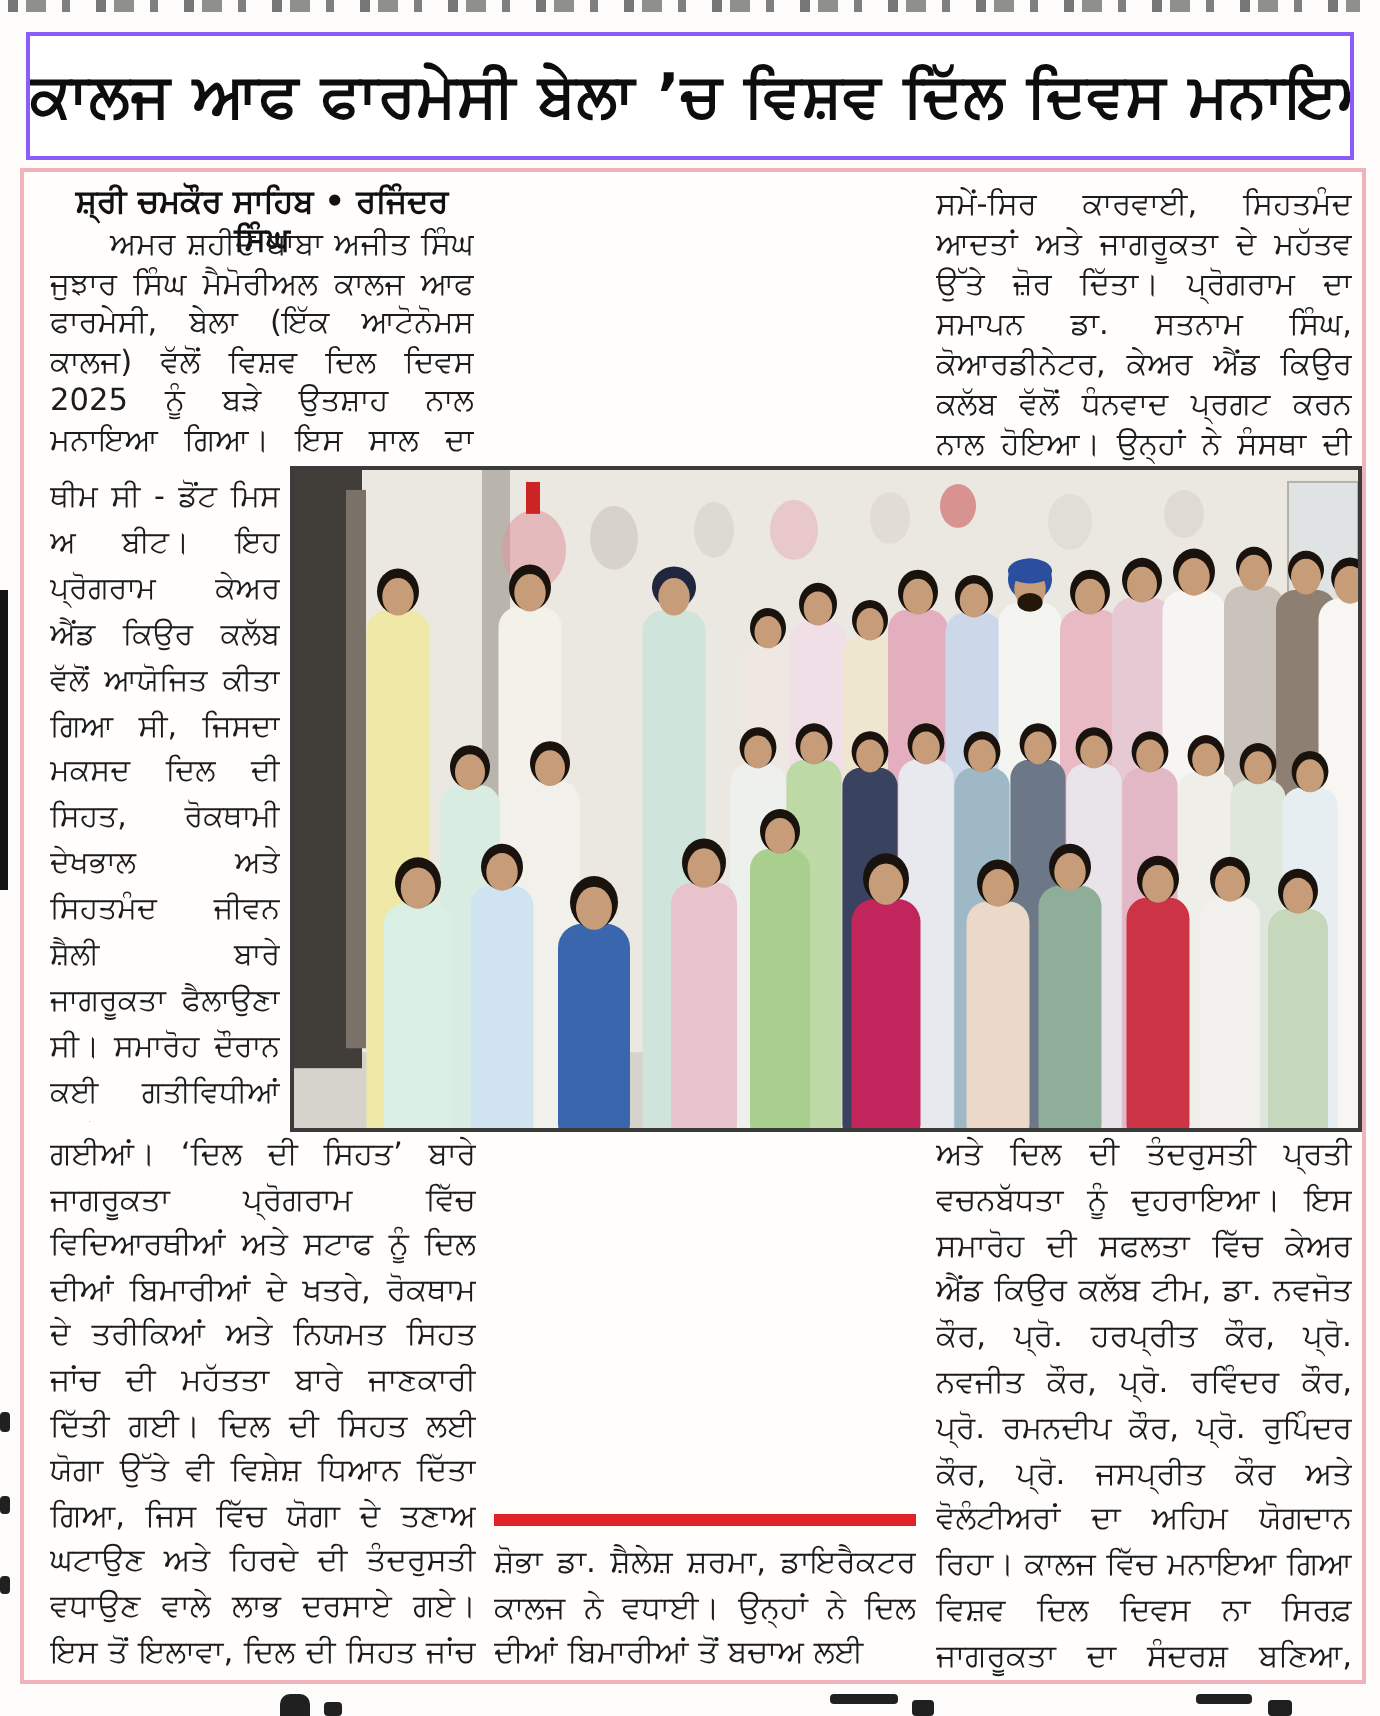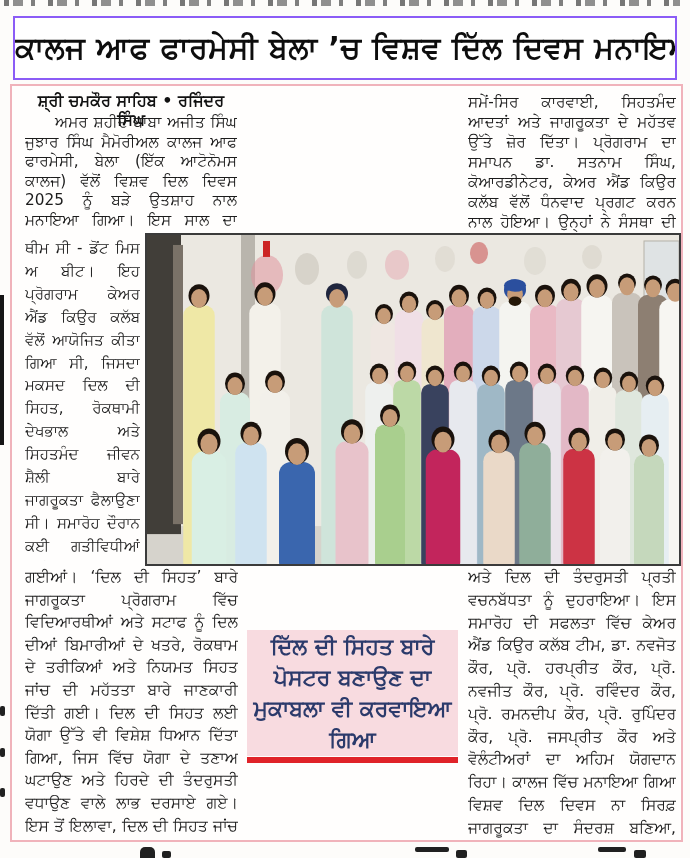--- a/index.html
+++ b/index.html
@@ -49,24 +49,22 @@
   </div>
 
   <div class="abs" id="article-frame"></div>
 
   <div class="abs" id="byline">ਸ਼੍ਰੀ ਚਮਕੌਰ ਸਾਹਿਬ • ਰਜਿੰਦਰ ਸਿੰਘ</div>
 
   <div class="abs body-txt" id="col1-top">ਅਮਰ ਸ਼ਹੀਦ ਬਾਬਾ ਅਜੀਤ ਸਿੰਘ ਜੁਝਾਰ ਸਿੰਘ ਮੈਮੋਰੀਅਲ ਕਾਲਜ ਆਫ ਫਾਰਮੇਸੀ, ਬੇਲਾ (ਇੱਕ ਆਟੋਨੋਮਸ ਕਾਲਜ) ਵੱਲੋਂ ਵਿਸ਼ਵ ਦਿਲ ਦਿਵਸ 2025 ਨੂੰ ਬੜੇ ਉਤਸ਼ਾਹ ਨਾਲ ਮਨਾਇਆ ਗਿਆ। ਇਸ ਸਾਲ ਦਾ ਵਿਸ਼ਵ ਪੱਧਰੀ</div>
   <div class="abs body-txt" id="col1-side">ਥੀਮ ਸੀ - ਡੋਂਟ ਮਿਸ ਅ ਬੀਟ। ਇਹ ਪ੍ਰੋਗਰਾਮ ਕੇਅਰ ਐਂਡ ਕਿਉਰ ਕਲੱਬ ਵੱਲੋਂ ਆਯੋਜਿਤ ਕੀਤਾ ਗਿਆ ਸੀ, ਜਿਸਦਾ ਮਕਸਦ ਦਿਲ ਦੀ ਸਿਹਤ, ਰੋਕਥਾਮੀ ਦੇਖਭਾਲ ਅਤੇ ਸਿਹਤਮੰਦ ਜੀਵਨ ਸ਼ੈਲੀ ਬਾਰੇ ਜਾਗਰੂਕਤਾ ਫੈਲਾਉਣਾ ਸੀ। ਸਮਾਰੋਹ ਦੌਰਾਨ ਕਈ ਗਤੀਵਿਧੀਆਂ ਆਯੋਜਿਤ ਕੀਤੀਆਂ</div>
   <div class="abs body-txt" id="col1-bottom">ਗਈਆਂ। ‘ਦਿਲ ਦੀ ਸਿਹਤ’ ਬਾਰੇ ਜਾਗਰੂਕਤਾ ਪ੍ਰੋਗਰਾਮ ਵਿੱਚ ਵਿਦਿਆਰਥੀਆਂ ਅਤੇ ਸਟਾਫ ਨੂੰ ਦਿਲ ਦੀਆਂ ਬਿਮਾਰੀਆਂ ਦੇ ਖਤਰੇ, ਰੋਕਥਾਮ ਦੇ ਤਰੀਕਿਆਂ ਅਤੇ ਨਿਯਮਤ ਸਿਹਤ ਜਾਂਚ ਦੀ ਮਹੱਤਤਾ ਬਾਰੇ ਜਾਣਕਾਰੀ ਦਿੱਤੀ ਗਈ। ਦਿਲ ਦੀ ਸਿਹਤ ਲਈ ਯੋਗਾ ਉੱਤੇ ਵੀ ਵਿਸ਼ੇਸ਼ ਧਿਆਨ ਦਿੱਤਾ ਗਿਆ, ਜਿਸ ਵਿੱਚ ਯੋਗਾ ਦੇ ਤਣਾਅ ਘਟਾਉਣ ਅਤੇ ਹਿਰਦੇ ਦੀ ਤੰਦਰੁਸਤੀ ਵਧਾਉਣ ਵਾਲੇ ਲਾਭ ਦਰਸਾਏ ਗਏ। ਇਸ ਤੋਂ ਇਲਾਵਾ, ਦਿਲ ਦੀ ਸਿਹਤ ਜਾਂਚ ਕੈਂਪ ਲਗਾਇਆ ਗਿਆ, ਜਿਸ ਵਿੱਚ ਖੂਨ ਦਾ ਦਬਾਅ,</div>
 
-  <div class="abs" id="pull-quote">
-    <p>ਦਿੱਲ ਦੀ ਸਿਹਤ ਬਾਰੇ ਪੋਸਟਰ ਬਣਾਉਣ ਦਾ ਮੁਕਾਬਲਾ ਵੀ ਕਰਵਾਇਆ ਗਿਆ</p>
-  </div>
   <div class="abs" id="quote-bar"></div>
+  <div class="abs body-txt" id="col2-bottom">ਸ਼ੋਭਾ ਡਾ. ਸ਼ੈਲੇਸ਼ ਸ਼ਰਮਾ, ਡਾਇਰੈਕਟਰ ਕਾਲਜ ਨੇ ਵਧਾਈ। ਉਨ੍ਹਾਂ ਨੇ ਦਿਲ ਦੀਆਂ ਬਿਮਾਰੀਆਂ ਤੋਂ ਬਚਾਅ ਲਈ</div>
 
   <div class="abs body-txt" id="col3-top">ਸਮੇਂ-ਸਿਰ ਕਾਰਵਾਈ, ਸਿਹਤਮੰਦ ਆਦਤਾਂ ਅਤੇ ਜਾਗਰੂਕਤਾ ਦੇ ਮਹੱਤਵ ਉੱਤੇ ਜ਼ੋਰ ਦਿੱਤਾ। ਪ੍ਰੋਗਰਾਮ ਦਾ ਸਮਾਪਨ ਡਾ. ਸਤਨਾਮ ਸਿੰਘ, ਕੋਆਰਡੀਨੇਟਰ, ਕੇਅਰ ਐਂਡ ਕਿਉਰ ਕਲੱਬ ਵੱਲੋਂ ਧੰਨਵਾਦ ਪ੍ਰਗਟ ਕਰਨ ਨਾਲ ਹੋਇਆ। ਉਨ੍ਹਾਂ ਨੇ ਸੰਸਥਾ ਦੀ ਸਿਹਤ ਜਾਗਰੂਕਤਾ</div>
   <div class="abs body-txt" id="col3-bottom">ਅਤੇ ਦਿਲ ਦੀ ਤੰਦਰੁਸਤੀ ਪ੍ਰਤੀ ਵਚਨਬੱਧਤਾ ਨੂੰ ਦੁਹਰਾਇਆ। ਇਸ ਸਮਾਰੋਹ ਦੀ ਸਫਲਤਾ ਵਿੱਚ ਕੇਅਰ ਐਂਡ ਕਿਉਰ ਕਲੱਬ ਟੀਮ, ਡਾ. ਨਵਜੋਤ ਕੌਰ, ਪ੍ਰੋ. ਹਰਪ੍ਰੀਤ ਕੌਰ, ਪ੍ਰੋ. ਨਵਜੀਤ ਕੌਰ, ਪ੍ਰੋ. ਰਵਿੰਦਰ ਕੌਰ, ਪ੍ਰੋ. ਰਮਨਦੀਪ ਕੌਰ, ਪ੍ਰੋ. ਰੁਪਿੰਦਰ ਕੌਰ, ਪ੍ਰੋ. ਜਸਪ੍ਰੀਤ ਕੌਰ ਅਤੇ ਵੋਲੰਟੀਅਰਾਂ ਦਾ ਅਹਿਮ ਯੋਗਦਾਨ ਰਿਹਾ। ਕਾਲਜ ਵਿੱਚ ਮਨਾਇਆ ਗਿਆ ਵਿਸ਼ਵ ਦਿਲ ਦਿਵਸ ਨਾ ਸਿਰਫ਼ ਜਾਗਰੂਕਤਾ ਦਾ ਸੰਦਰਸ਼ ਬਣਿਆ, ਬਲਕਿ ਇਸਨੇ ਭਾਗੀਦਾਰਾਂ ਨੂੰ ਵਧੀਆ ਦਿਲ ਦੀ ਸਿਹਤ ਲਈ ਵਚਨਬੱਧ ਹੋਣ ਲਈ ਪ੍ਰੇਰਿਤ ਕੀਤਾ।</div>
 
   <div class="abs" id="photo-frame">
     <svg id="photo-svg" viewBox="0 0 532 330" preserveAspectRatio="none">
         <rect x="0" y="0" width="532" height="330" fill="#ebe8e1"></rect>
         <rect x="0" y="292" width="532" height="38" fill="#d6d3cc"></rect>
         <rect x="0" y="0" width="34" height="300" fill="#413e39"></rect>
         <rect x="26" y="10" width="10" height="280" fill="#7a7268"></rect>

